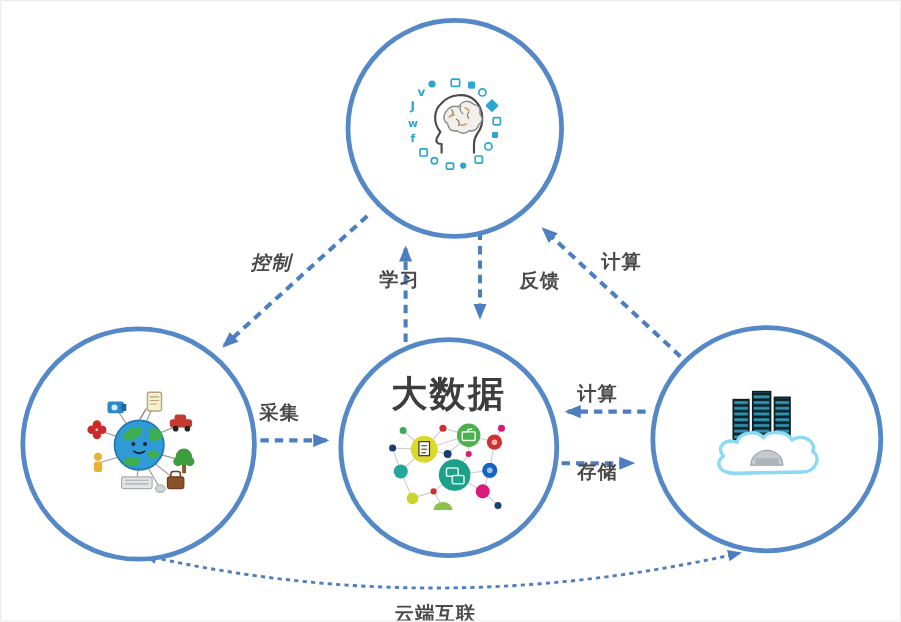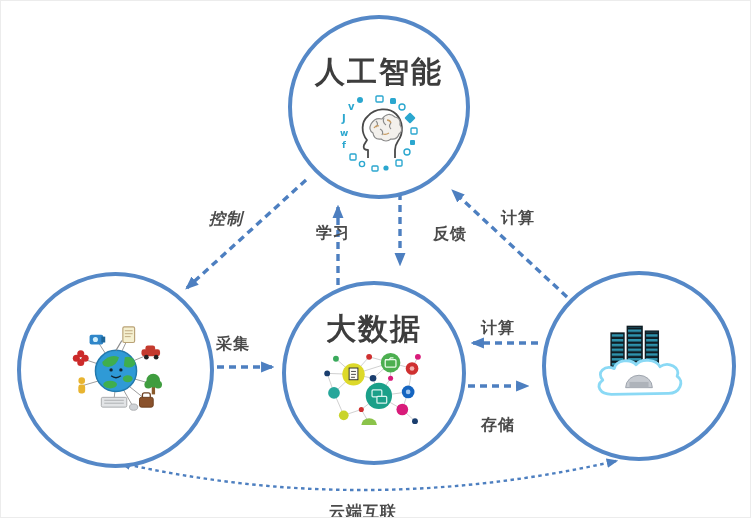--- a/index.html
+++ b/index.html
@@ -37,21 +37,21 @@
     position:absolute;transform:translate(-50%,-50%);
     color:var(--label);font-size:16px;font-weight:600;line-height:1;
     white-space:nowrap;letter-spacing:1px;
   }
   .lab-control{left:225px;top:218px;font-style:italic;}
   .lab-learn{left:332px;top:232px;}
   .lab-feedback{left:428px;top:233px;margin-left:21px;}
   .lab-compute-ai{left:517px;top:217px;}
   .lab-collect{left:232px;top:343px;}
   .lab-compute-bd{left:497px;top:327px;}
-  .lab-store{left:497px;top:424px;}
+  .lab-store{left:497px;top:392px;}
   .lab-interlink{left:362px;top:483px;margin-top:28px;}
 </style>
 </head>
 <body>
 
 <div class="canvas">
 
   <svg class="edges" viewBox="0 0 751 518" aria-hidden="true">
     <defs>
       <marker id="ah" viewBox="0 0 10 9" refX="8.2" refY="4.5" markerWidth="13.5" markerHeight="12" orient="auto-start-reverse" markerUnits="userSpaceOnUse">
@@ -65,21 +65,20 @@
     <path class="edge main" d="M337,284 L337,206" marker-end="url(#ah)"></path>
     <path class="edge main" d="M399,192 L399,263" marker-end="url(#ah)"></path>
     <path class="edge main" d="M566,296 L452,190" marker-end="url(#ah)"></path>
     <path class="edge main" d="M216,366 L271,366" marker-end="url(#ah)"></path>
     <path class="edge main" d="M537,342 L472,342" marker-end="url(#ah)"></path>
     <path class="edge main" d="M467,385 L526,385" marker-end="url(#ah)"></path>
     <path class="edge fine" d="M120,462 Q363,517 615,460" marker-start="url(#ahs)" marker-end="url(#ahs)"></path>
   </svg>
 
   <div class="node node-ai">
-    <div class="node-title">人工智能</div>
     <svg class="icon" width="86" height="82" viewBox="0 0 86 82">
       <g fill="#2ba7cf" stroke="none" font-family="DejaVu Sans, sans-serif">
         <rect x="40" y="4" width="7" height="6" rx="1" fill="none" stroke="#2ba7cf" stroke-width="1.4"></rect>
         <rect x="54" y="6" width="6" height="6" rx="1.5"></rect>
         <circle cx="66" cy="15" r="3" fill="none" stroke="#2ba7cf" stroke-width="1.4"></circle>
         <rect x="70" y="22" width="8" height="8" rx="1" transform="rotate(45 74 26)"></rect>
         <rect x="75" y="36" width="6" height="6" rx="1" fill="none" stroke="#2ba7cf" stroke-width="1.4"></rect>
         <rect x="74" y="48" width="5" height="5" rx="1"></rect>
         <circle cx="71" cy="60" r="3" fill="none" stroke="#2ba7cf" stroke-width="1.4"></circle>
         <rect x="60" y="68" width="6" height="6" rx="1" fill="none" stroke="#2ba7cf" stroke-width="1.4"></rect>

